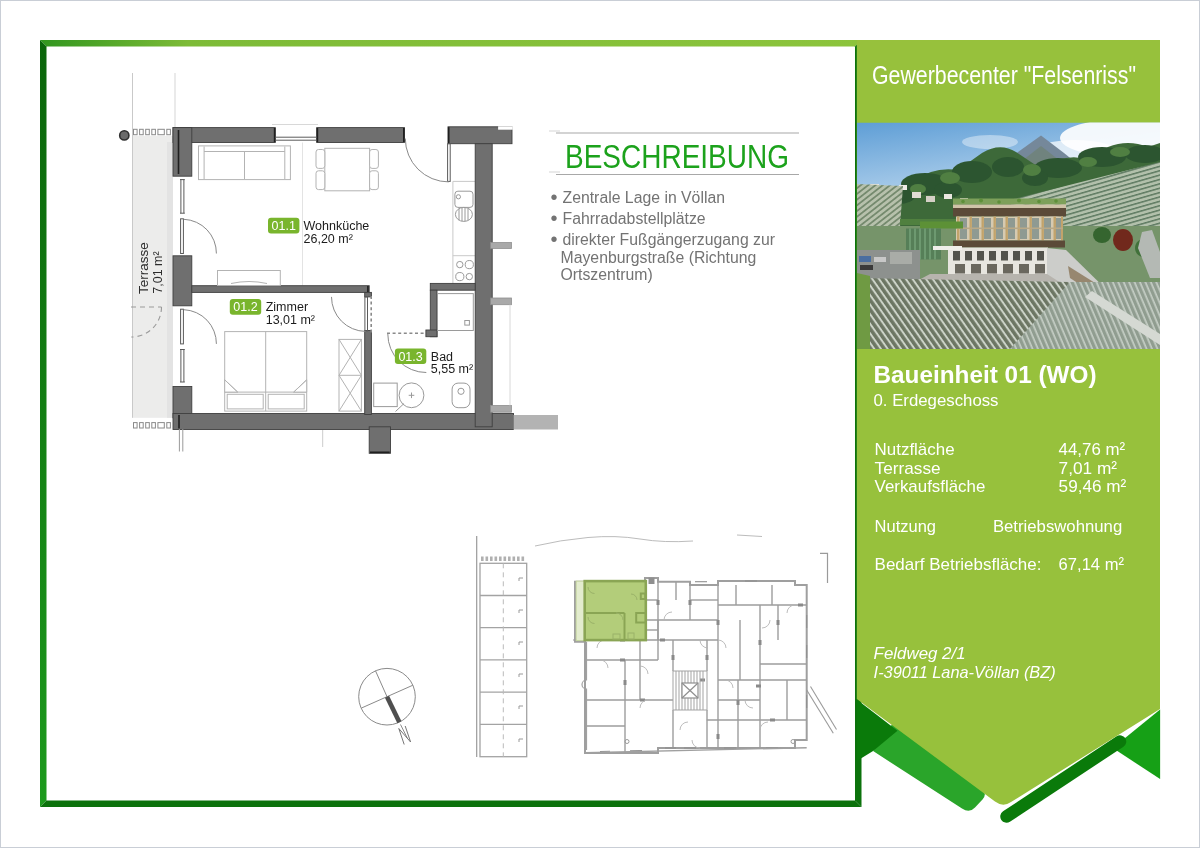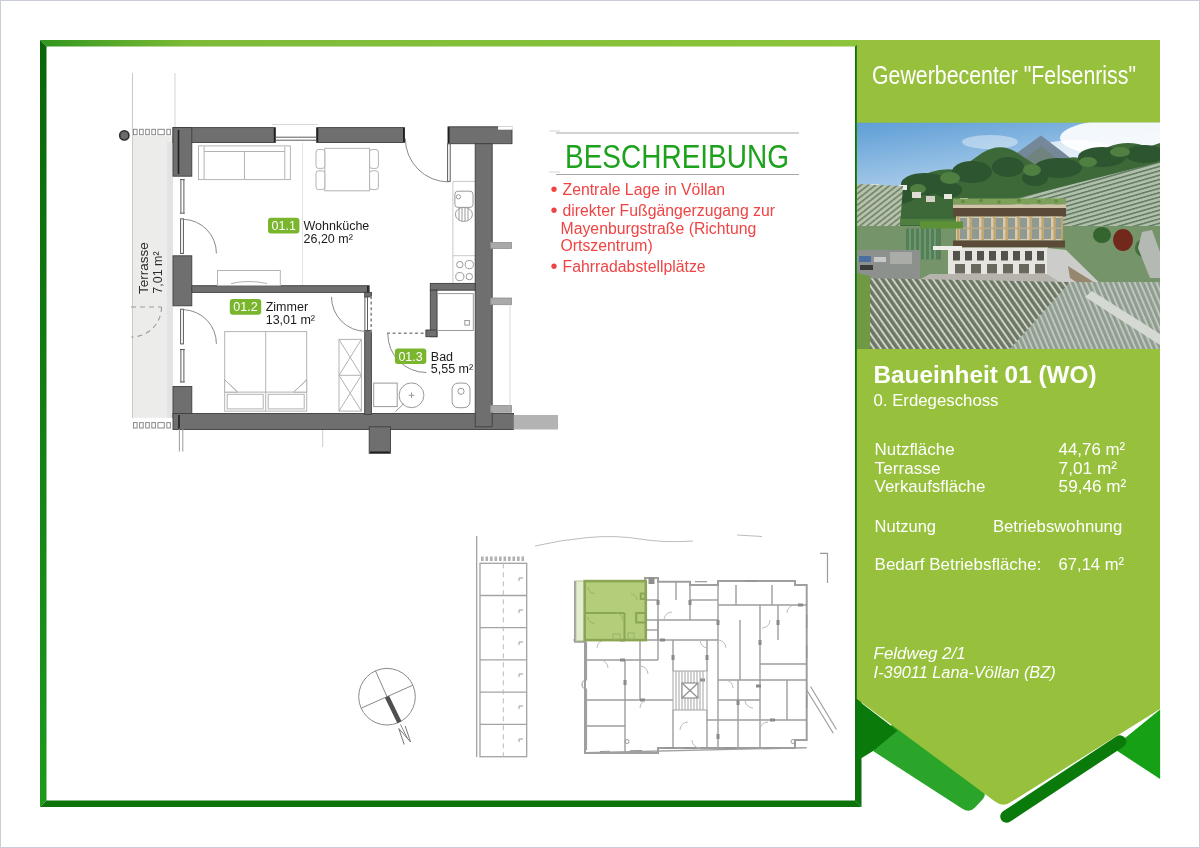--- a/index.html
+++ b/index.html
@@ -1,19 +1,19 @@
 <!DOCTYPE html>
 <html><head>
 <meta charset="utf-8">
 <style>
 html,body{margin:0;padding:0;}
 body{width:1200px;height:848px;position:relative;background:#ffffff;font-family:"Liberation Sans",sans-serif;overflow:hidden;}
 #pageborder{position:absolute;left:0;top:0;width:1198px;height:846px;border:1px solid #c9ced6;}
 #art{position:absolute;left:0;top:0;}
-.t{position:absolute;color:#ef4444;}
+.t{position:absolute;color:#737373;margin-top:8px;}
 </style>
 </head>
 <body>
 
 <div id="pageborder"></div>
 <svg id="art" width="1200" height="848" viewBox="0 0 1200 848">
 <defs>
 <linearGradient id="gtop" x1="0" y1="0" x2="1" y2="0">
 <stop offset="0" stop-color="#31961f"></stop>
         <stop offset="0.18" stop-color="#7dbb37"></stop>
@@ -702,17 +702,17 @@
 
 <text x="148" y="268" font-size="13.5" fill="#2c2c2c" text-anchor="middle" transform="rotate(-90 148 268)">Terrasse</text>
 <text x="161.5" y="272.5" font-size="12.5" fill="#2c2c2c" text-anchor="middle" transform="rotate(-90 161.5 272.5)">7,01 m²</text>
 </g>
 </svg>
 
 <div class="t" style="left:541px;top:181px;width:262px;font-size:15.8px;line-height:17.6px;">
 
 <div style="padding-left:19.5px;text-indent:-10px;margin-bottom:3.5px;"><span style="font-size:20px;line-height:15px;vertical-align:-1px;">•</span><span style="display:inline-block;width:5px;"></span>Zentrale Lage in Völlan</div>
 
+<div style="padding-left:19.5px;text-indent:-10px;margin-bottom:3.5px;"><span style="font-size:20px;line-height:15px;vertical-align:-1px;">•</span><span style="display:inline-block;width:5px;"></span>Fahrradabstellplätze</div>
+
 <div style="padding-left:19.5px;text-indent:-10px;margin-bottom:3.5px;"><span style="font-size:20px;line-height:15px;vertical-align:-1px;">•</span><span style="display:inline-block;width:5px;"></span>direkter Fußgängerzugang zur Mayenburgstraße (Richtung Ortszentrum)</div>
 
-<div style="padding-left:19.5px;text-indent:-10px;margin-bottom:3.5px;"><span style="font-size:20px;line-height:15px;vertical-align:-1px;">•</span><span style="display:inline-block;width:5px;"></span>Fahrradabstellplätze</div>
-
 </div>
 
 </body></html>

